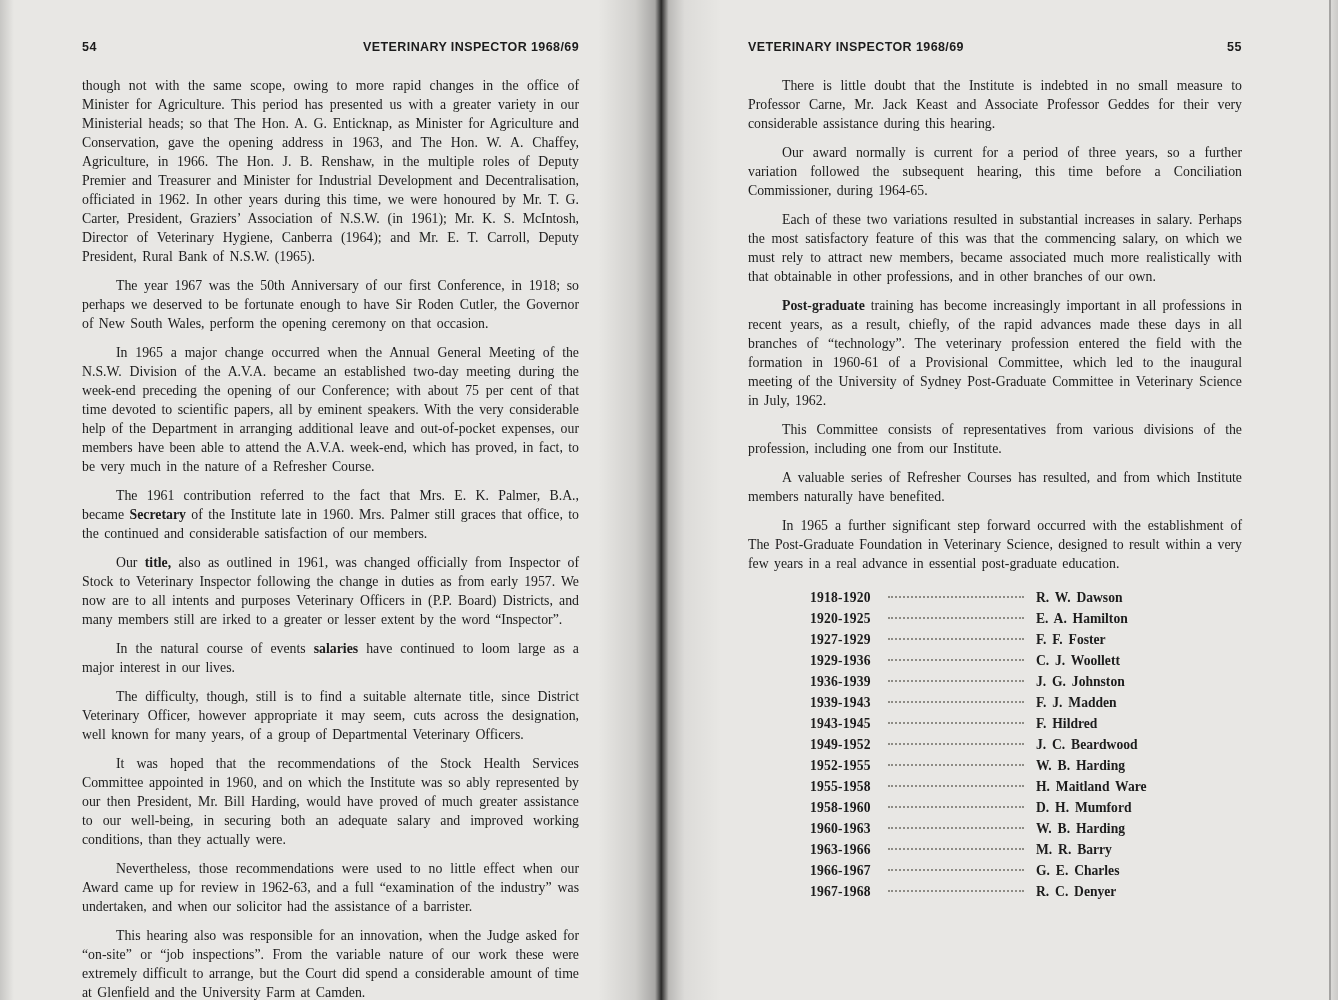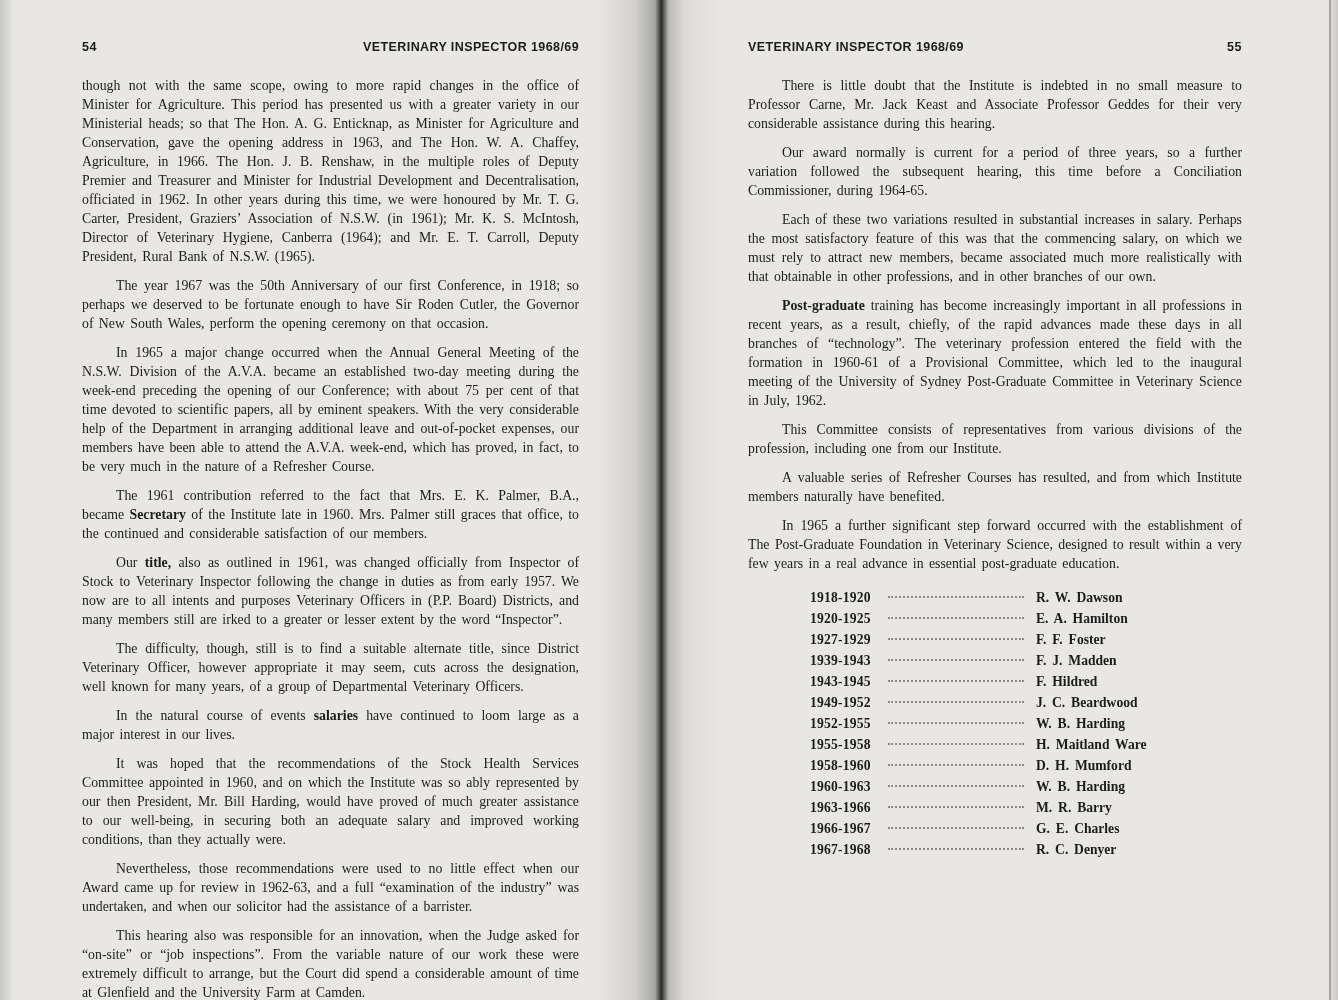--- a/index.html
+++ b/index.html
@@ -109,22 +109,22 @@
     <div class="running-head">
       <span class="folio">54</span>
       <span>VETERINARY INSPECTOR 1968/69</span>
     </div>
     <div id="left-paragraphs">
         <p class="para"><span>though not with the same scope, owing to more rapid changes in the office of Minister for Agriculture. This period has presented us with a greater variety in our Ministerial heads; so that The Hon. A. G. Enticknap, as Minister for Agriculture and Conservation, gave the opening address in 1963, and The Hon. W. A. Chaffey, Agriculture, in 1966. The Hon. J. B. Renshaw, in the multiple roles of Deputy Premier and Treasurer and Minister for Industrial Development and Decentralisation, officiated in 1962. In other years during this time, we were honoured by Mr. T. G. Carter, President, Graziers’ Association of N.S.W. (in 1961); Mr. K. S. McIntosh, Director of Veterinary Hygiene, Canberra (1964); and Mr. E. T. Carroll, Deputy President, Rural Bank of N.S.W. (1965).</span></p>
         <p class="para indent"><span>The year 1967 was the 50th Anniversary of our first Conference, in 1918; so perhaps we deserved to be fortunate enough to have Sir Roden Cutler, the Governor of New South Wales, perform the opening ceremony on that occasion.</span></p>
         <p class="para indent"><span>In 1965 a major change occurred when the Annual General Meeting of the N.S.W. Division of the A.V.A. became an established two-day meeting during the week-end preceding the opening of our Conference; with about 75 per cent of that time devoted to scientific papers, all by eminent speakers. With the very considerable help of the Department in arranging additional leave and out-of-pocket expenses, our members have been able to attend the A.V.A. week-end, which has proved, in fact, to be very much in the nature of a Refresher Course.</span></p>
         <p class="para indent"><span>The 1961 contribution referred to the fact that Mrs. E. K. Palmer, B.A., became </span><b>Secretary</b><span> of the Institute late in 1960. Mrs. Palmer still graces that office, to the continued and considerable satisfaction of our members.</span></p>
         <p class="para indent"><span>Our </span><b>title,</b><span> also as outlined in 1961, was changed officially from Inspector of Stock to Veterinary Inspector following the change in duties as from early 1957. We now are to all intents and purposes Veterinary Officers in (P.P. Board) Districts, and many members still are irked to a greater or lesser extent by the word “Inspector”.</span></p>
+        <p class="para indent"><span>In the natural course of events </span><b>salaries</b><span> have continued to loom large as a major interest in our lives.</span></p>
         <p class="para indent"><span>The difficulty, though, still is to find a suitable alternate title, since District Veterinary Officer, however appropriate it may seem, cuts across the designation, well known for many years, of a group of Departmental Veterinary Officers.</span></p>
-        <p class="para indent"><span>In the natural course of events </span><b>salaries</b><span> have continued to loom large as a major interest in our lives.</span></p>
         <p class="para indent"><span>It was hoped that the recommendations of the Stock Health Services Committee appointed in 1960, and on which the Institute was so ably represented by our then President, Mr. Bill Harding, would have proved of much greater assistance to our well-being, in securing both an adequate salary and improved working conditions, than they actually were.</span></p>
         <p class="para indent"><span>Nevertheless, those recommendations were used to no little effect when our Award came up for review in 1962-63, and a full “examination of the industry” was undertaken, and when our solicitor had the assistance of a barrister.</span></p>
         <p class="para indent"><span>This hearing also was responsible for an innovation, when the Judge asked for “on-site” or “job inspections”. From the variable nature of our work these were extremely difficult to arrange, but the Court did spend a considerable amount of time at Glenfield and the University Farm at Camden.</span></p>
       </div>
   </div>
 
   <div class="page" id="right-page">
     <div class="running-head">
       <span>VETERINARY INSPECTOR 1968/69</span>
       <span class="folio">55</span>
@@ -148,20 +148,30 @@
           <span class="roll-years">1920-1925</span>
           <span class="roll-leader"></span>
           <span class="roll-name">E. A. Hamilton</span>
         </div>
         <div class="roll-row">
           <span class="roll-years">1927-1929</span>
           <span class="roll-leader"></span>
           <span class="roll-name">F. F. Foster</span>
         </div>
         <div class="roll-row">
+          <span class="roll-years">1929-1936</span>
+          <span class="roll-leader"></span>
+          <span class="roll-name">C. J. Woollett</span>
+        </div>
+        <div class="roll-row">
+          <span class="roll-years">1936-1939</span>
+          <span class="roll-leader"></span>
+          <span class="roll-name">J. G. Johnston</span>
+        </div>
+        <div class="roll-row">
           <span class="roll-years">1939-1943</span>
           <span class="roll-leader"></span>
           <span class="roll-name">F. J. Madden</span>
         </div>
         <div class="roll-row">
           <span class="roll-years">1943-1945</span>
           <span class="roll-leader"></span>
           <span class="roll-name">F. Hildred</span>
         </div>
         <div class="roll-row">

